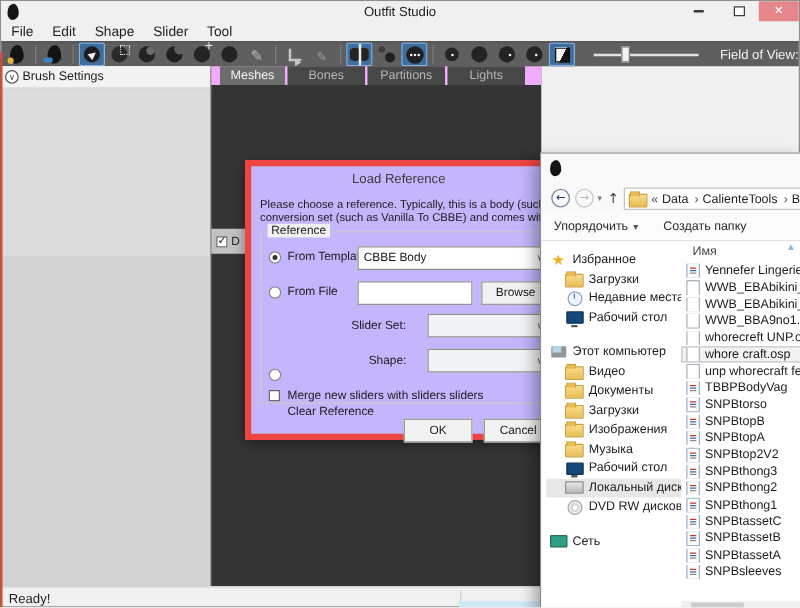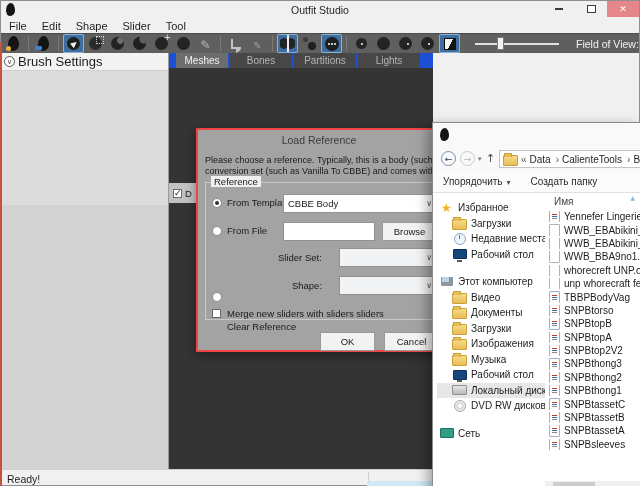--- a/index.html
+++ b/index.html
@@ -60,45 +60,45 @@
 
   .fov-slider { margin-left:14px; position:relative; width:84px; height:13px; flex:0 0 auto; }
   .fov-track { position:absolute; left:0; top:6px; width:84px; height:2px; background:#e2e2e2; }
   .fov-handle { position:absolute; left:22px; top:0; width:7px; height:13px; background:#f2f2f2; border:1px solid #7a7a7a; }
   .fov-label { margin-left:16px; font-size:10.5px; color:#f2f2f2; white-space:nowrap; }
 
   
   .left-panel { position:absolute; left:0; top:52px; width:168px; height:416px; background:#d6d6d6; border-right:1px solid #9a9a9a; }
   .bs-header { position:absolute; left:0; top:0; width:100%; height:18px; background:#f3f3f3; border-bottom:1px solid #cfcfcf; display:flex; align-items:center; padding-left:3px; gap:3px; }
   .chev-circle { width:11px; height:11px; border:1px solid #5a5a5a; border-radius:50%; display:flex; align-items:center; justify-content:center; font-size:7px; color:#444; background:#fff; }
-  .bs-label { font-size:13px; color:#1c1c1c; }
+  .bs-label { font-size:10px; color:#1c1c1c; }
   .lp-upper { position:absolute; left:0; top:18px; width:100%; height:134px; background:#dcdcdc; }
   .lp-lower { position:absolute; left:0; top:152px; width:100%; height:264px; background:#d2d2d2; }
 
   
   .viewport { position:absolute; left:168px; top:52px; width:264px; height:416px; background:#343434; }
-  .tabstrip { position:absolute; left:0; top:0; width:100%; height:15px; background:#1d4ed8; display:flex; padding-left:7px; gap:2px;align-items:center; }
+  .tabstrip { position:absolute; left:0; top:0; width:100%; height:15px; background:#f0abfc; display:flex; padding-left:7px; gap:2px;align-items:center; }
   .tab { height:15px; display:flex; align-items:center; justify-content:center; background:#474747; color:#b5b5b5; font-size:10px; flex:0 0 auto; width:62px; }
   .tab.active { background:#6d6d6d; color:#f2f2f2; width:52px; }
   .mesh-stub { position:absolute; left:0; top:130px; width:28px; height:20px; background:#c2c2c2; display:flex; align-items:center; gap:3px; padding-left:4px; overflow:hidden; }
   .cb { width:9px; height:9px; background:#fff; border:1px solid #6a6a6a; position:relative; flex:0 0 auto; }
   .cb.checked::after { content:"✓"; position:absolute; left:0px; top:-2px; font-size:9px; color:#222; font-family:"DejaVu Sans",sans-serif; }
   .mesh-stub span { font-size:9.5px; color:#222; }
 
   
   .statusbar { position:absolute; left:0; top:468px; width:100%; height:14px; background:#f1f1f1; border-top:1px solid #d0d0d0; }
   .status-text { position:absolute; left:6px; top:3px; font-size:10.5px; color:#1f1f1f; }
   .status-sep { position:absolute; left:367px; top:2px; height:14px; border-left:1px solid #cfcfcf; }
 
   
   .red-edge { position:absolute; left:0; top:42px; width:2px; height:444px; background:#c4533e; z-index:30; }
   .blue-strip { position:absolute; left:367px; top:481px; width:70px; height:5px; background:#cfe9f7; z-index:4; }
 
   
-  .dialog { position:absolute; left:196px; top:128px; width:246px; height:224px; background:#a3a3a3; border:2px solid #ef4444; box-shadow:0 3px 10px rgba(0,0,0,.4); z-index:5; }
+  .dialog { position:absolute; left:196px; top:128px; width:246px; height:224px; background:#c4b5fd; border:5px solid #ef4444; box-shadow:0 3px 10px rgba(0,0,0,.4); z-index:5; }
   .dlg-title { position:absolute; left:0; top:0; width:100%; height:20px; text-align:center; font-size:10.5px; color:#3c3c3c; padding-top:4px; }
   .dlg-desc { position:absolute; left:7px; top:25px; width:250px; font-size:9px; color:#1a1a1a; line-height:11px; white-space:nowrap; }
   .groupbox { position:absolute; left:7px; top:52px; width:232px; height:138px; border:1px solid #c9c9c9; }
   .group-legend { position:absolute; left:13px; top:46px; background:#f0f0f0; padding:0 3px; font-size:9.5px; color:#1a1a1a; }
   .radio { width:10px; height:10px; border-radius:50%; border:1px solid #8a8a8a; background:#fff; position:absolute; }
   .radio.checked::after { content:""; position:absolute; left:2px; top:2px; width:4px; height:4px; border-radius:50%; background:#333; }
   .dlg-label { position:absolute; font-size:9.5px; color:#1a1a1a; white-space:nowrap; }
   .combo { position:absolute; height:19px; background:#fff; border:1px solid #919191; font-size:9.5px; color:#1a1a1a; display:flex; align-items:center; padding:0 4px; }
   .combo.disabled { background:#f1f3f5; }
   .combo::after { content:"∨"; position:absolute; right:3px; top:4px; font-size:8px; color:#555; font-family:"DejaVu Sans",sans-serif; }
@@ -520,20 +520,24 @@
             <div class="file-row">
               <i class="fico i-file"></i>
               <span>WWB_BBA9no1.osp</span>
             </div>
 
             <div class="file-row">
               <i class="fico i-file"></i>
               <span>whorecreft UNP.osp</span>
             </div>
 
+            <div class="file-row selected">
+              <i class="fico i-file"></i>
+              <span>whore craft.osp</span>
+            </div>
 
             <div class="file-row">
               <i class="fico i-file"></i>
               <span>unp whorecraft feet.os</span>
             </div>
 
             <div class="file-row">
               <i class="fico i-doc"></i>
               <span>TBBPBodyVag</span>
             </div>

